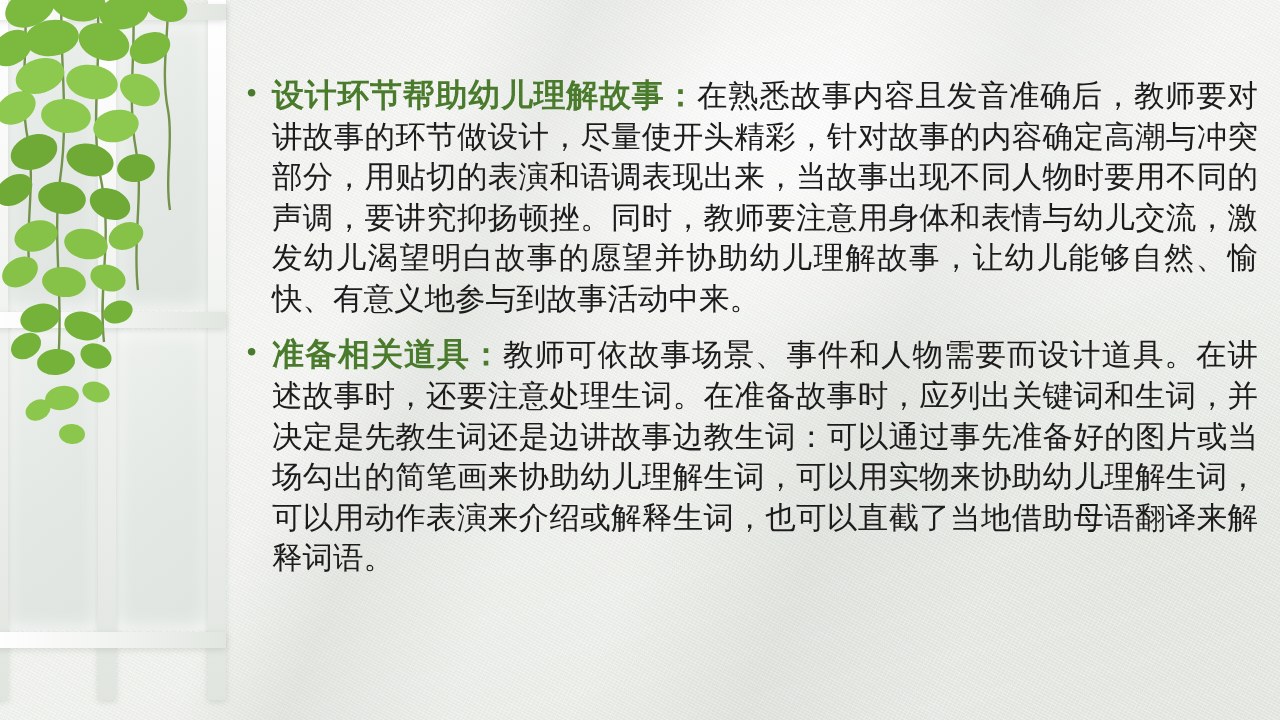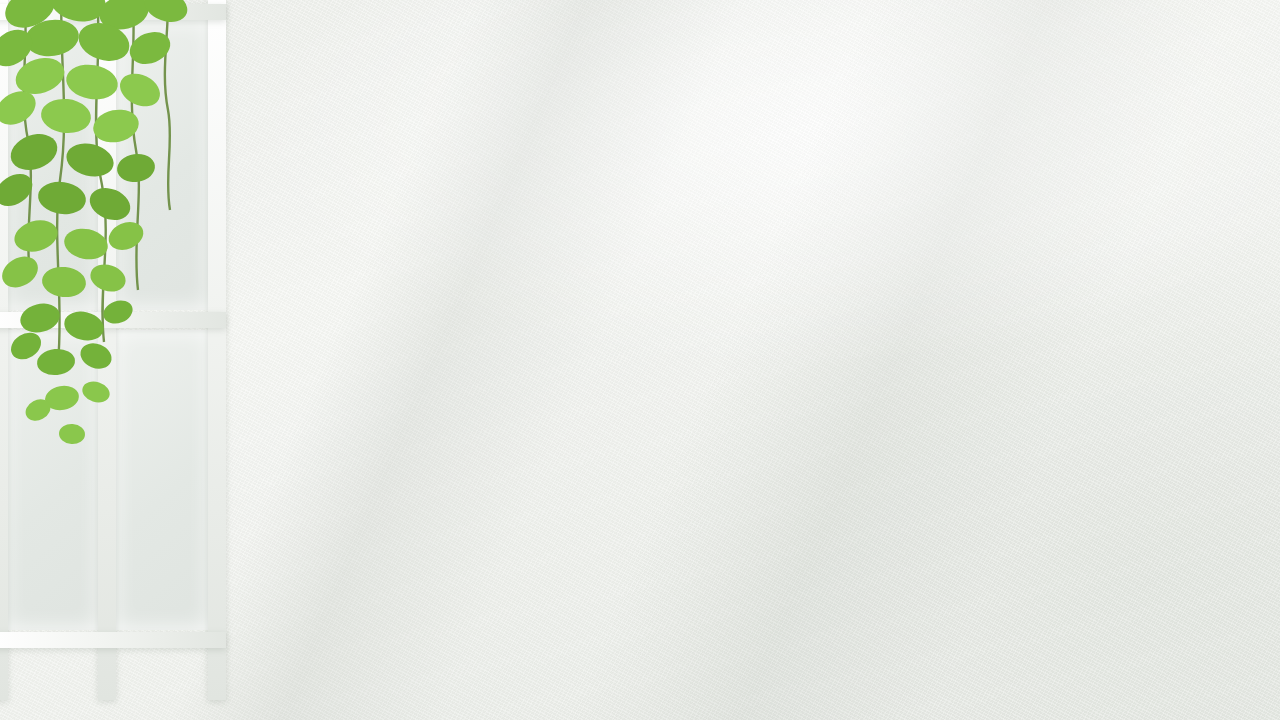--- a/index.html
+++ b/index.html
@@ -216,17 +216,23 @@
         </g>
       </g>
     </svg>
   </div>
 
   <div class="content">
 
 
     <div class="body-block" style="top:74px;">
 
-
+      <p class="para">
+        <span class="lead">设计环节帮助幼儿理解故事：</span><span>在熟悉故事内容且发音准确后，教师要对讲故事的环节做设计，尽量使开头精彩，针对故事的内容确定高潮与冲突部分，用贴切的表演和语调表现出来，当故事出现不同人物时要用不同的声调，要讲究抑扬顿挫。同时，教师要注意用身体和表情与幼儿交流，激发幼儿渴望明白故事的愿望并协助幼儿理解故事，让幼儿能够自然、愉快、有意义地参与到故事活动中来。</span>
+      </p>
+
+      <p class="para">
+        <span class="lead">准备相关道具：</span><span>教师可依故事场景、事件和人物需要而设计道具。在讲述故事时，还要注意处理生词。在准备故事时，应列出关键词和生词，并决定是先教生词还是边讲故事边教生词：可以通过事先准备好的图片或当场勾出的简笔画来协助幼儿理解生词，可以用实物来协助幼儿理解生词，可以用动作表演来介绍或解释生词，也可以直截了当地借助母语翻译来解释词语。</span>
+      </p>
 
     </div>
   </div>
 </div>
 
 </body></html>

